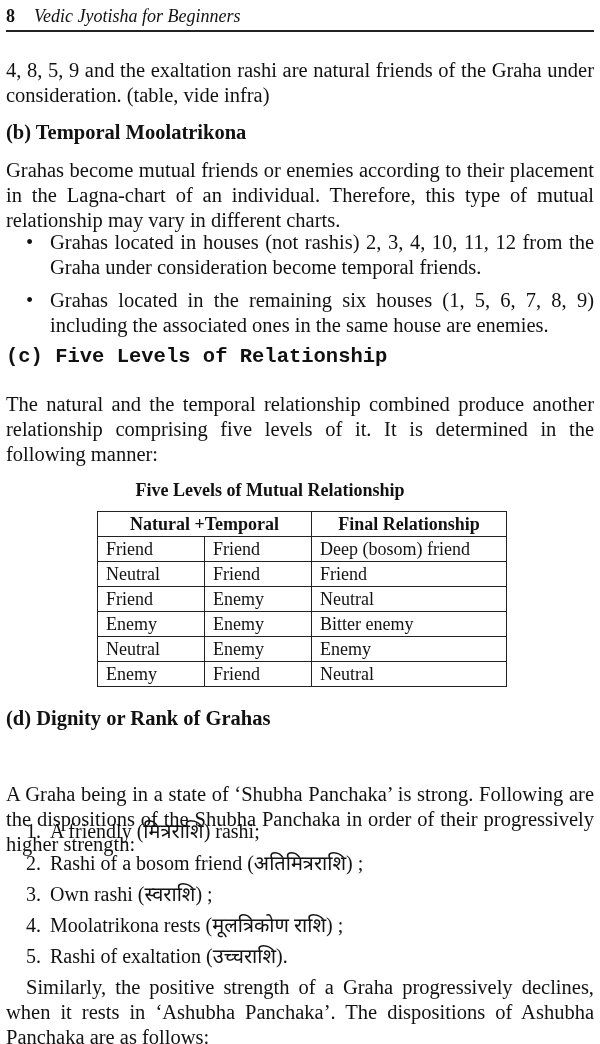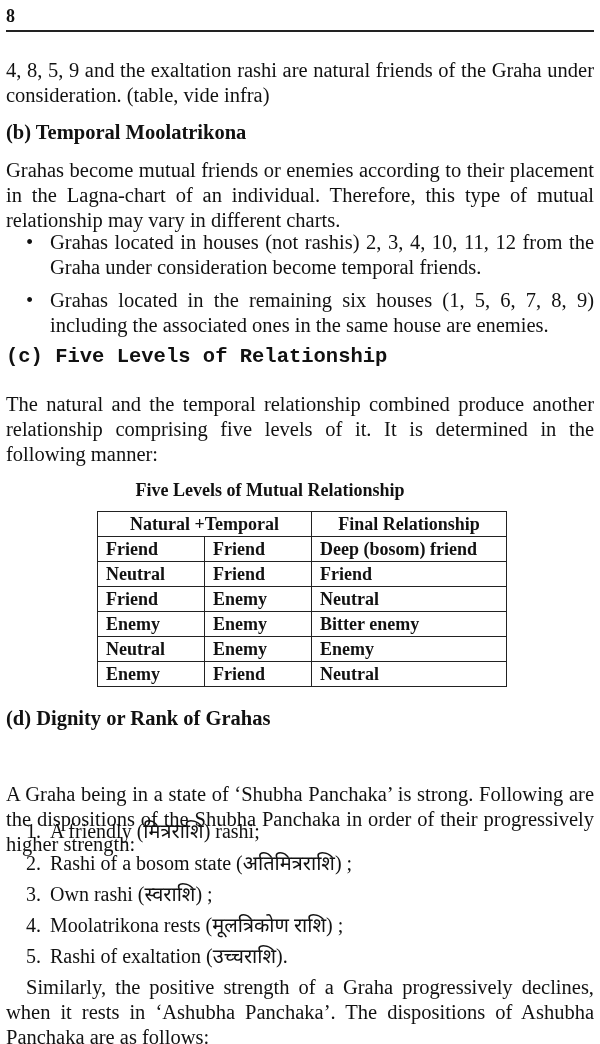--- a/index.html
+++ b/index.html
@@ -11,31 +11,32 @@
   .header .pnum { font-weight: bold; font-size: 18px; position: absolute; left: 0; top: 4px; }
   .header .title { font-style: italic; font-size: 18px; position: absolute; left: 28px; top: 4px; }
   .para { position: absolute; left: 6px; width: 588px; font-size: 20.5px; line-height: 25px; text-align: justify; margin: 0; }
   .para.last-line-left { text-align-last: left; }
   .heading { position: absolute; left: 6px; font-size: 20.5px; font-weight: bold; margin: 0; line-height: 25px; }
   .bullet { position: absolute; left: 26px; width: 568px; font-size: 20.5px; line-height: 25px; text-align: justify; text-align-last: left; }
   .bullet .dot { position: absolute; left: 0; top: 0; }
   .bullet .btxt { display: block; margin-left: 24px; }
   .table-title { position: absolute; left: 0; width: 540px; text-align: center; top: 480px; font-size: 18px; font-weight: bold; }
   table.rel { position: absolute; left: 97px; top: 511px; border-collapse: collapse; font-size: 18px; }
-  table.rel td, table.rel th { border: 1.5px solid #222; padding: 0 0 0 8px; height: 24px; line-height: 24px; text-align: left; font-weight: bold; }
+  table.rel td, table.rel th { border: 1.5px solid #222; padding: 0 0 0 8px; height: 24px; line-height: 24px; text-align: left; font-weight: normal; }
   table.rel th { font-weight: bold; text-align: center; padding: 0 4px; }
   .c1 { width: 98px; } .c2 { width: 98px; } .c3 { width: 186px; }
   .num-item { position: absolute; left: 26px; font-size: 20px; line-height: 25px; white-space: nowrap; }
   .num-item .n { display: inline-block; width: 24px; }
 </style>
 </head>
 <body>
 
 <div class="header">
   <span class="pnum">8</span>
+  <span class="title">Vedic Jyotisha for Beginners</span>
 </div>
 
 <p class="para last-line-left" style="top:58px;">4, 8, 5, 9 and the exaltation rashi are natural friends of the Graha under consideration. (table, vide infra)</p>
 
 <h3 class="heading" style="top:120px;">(b) Temporal Moolatrikona</h3>
 <p class="para last-line-left" style="top:158px;">Grahas become mutual friends or enemies according to their placement in the Lagna-chart of an individual. Therefore, this type of mutual relationship may vary in different charts.</p>
 
 <div class="bullet" style="top:230px;">
   <span class="dot">•</span>
   <span class="btxt">Grahas located in houses (not rashis) 2, 3, 4, 10, 11, 12 from the Graha under consideration become temporal friends.</span>
@@ -88,21 +89,21 @@
 </tbody>
   </table>
 
 <h3 class="heading" style="top:706px;">(d) Dignity or Rank of Grahas</h3>
 <p class="para last-line-left" style="top:782px;">A Graha being in a state of ‘Shubha Panchaka’ is strong. Following are the dispositions of the Shubha Panchaka in order of their progressively higher strength:</p>
 
 <div class="num-item" style="top:819px;">
   <span class="n">1.</span><span>A friendly (मित्रराशि) rashi;</span>
 </div>
 <div class="num-item" style="top:851px;">
-  <span class="n">2.</span><span>Rashi of a bosom state (अतिमित्रराशि) ;</span>
+  <span class="n">2.</span><span>Rashi of a bosom friend (अतिमित्रराशि) ;</span>
 </div>
 <div class="num-item" style="top:882px;">
   <span class="n">3.</span><span>Own rashi (स्वराशि) ;</span>
 </div>
 <div class="num-item" style="top:913px;">
   <span class="n">4.</span><span>Moolatrikona rests (मूलत्रिकोण  राशि) ;</span>
 </div>
 <div class="num-item" style="top:944px;">
   <span class="n">5.</span><span>Rashi of exaltation (उच्चराशि).</span>
 </div>

